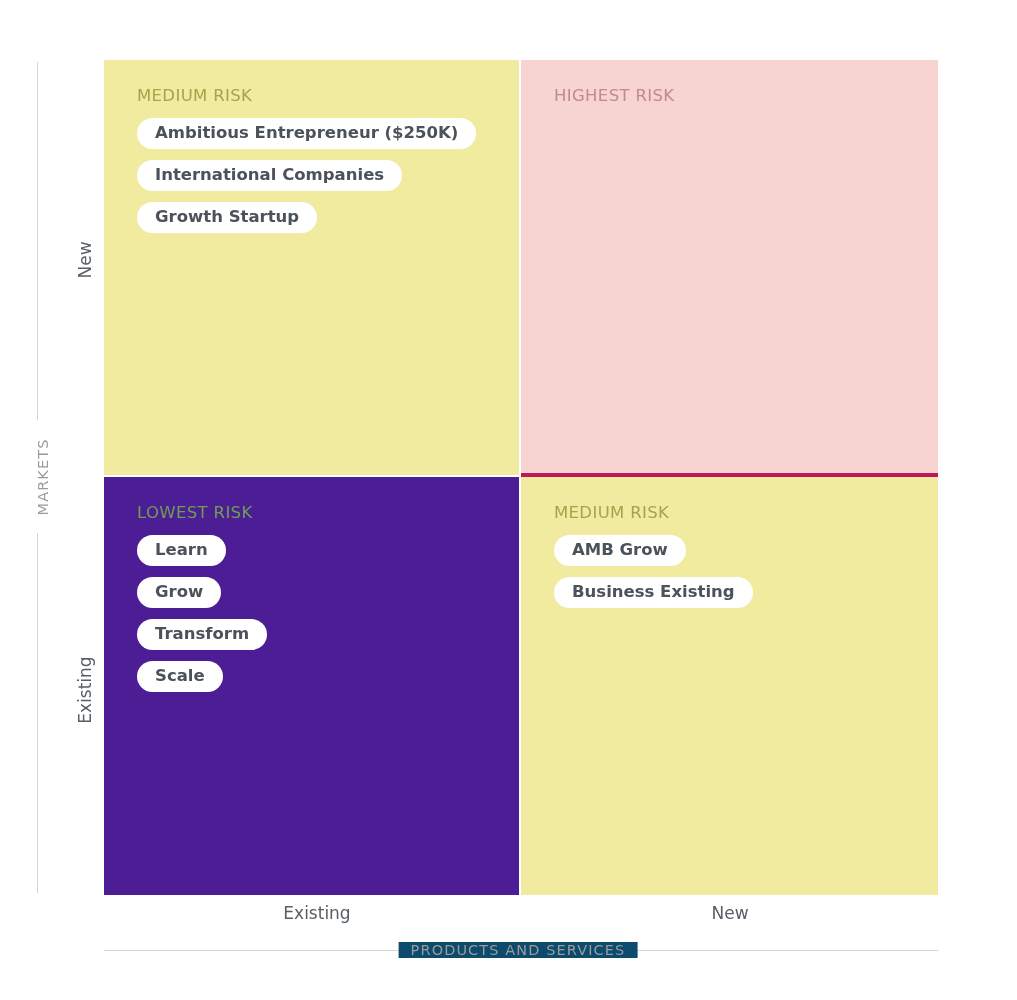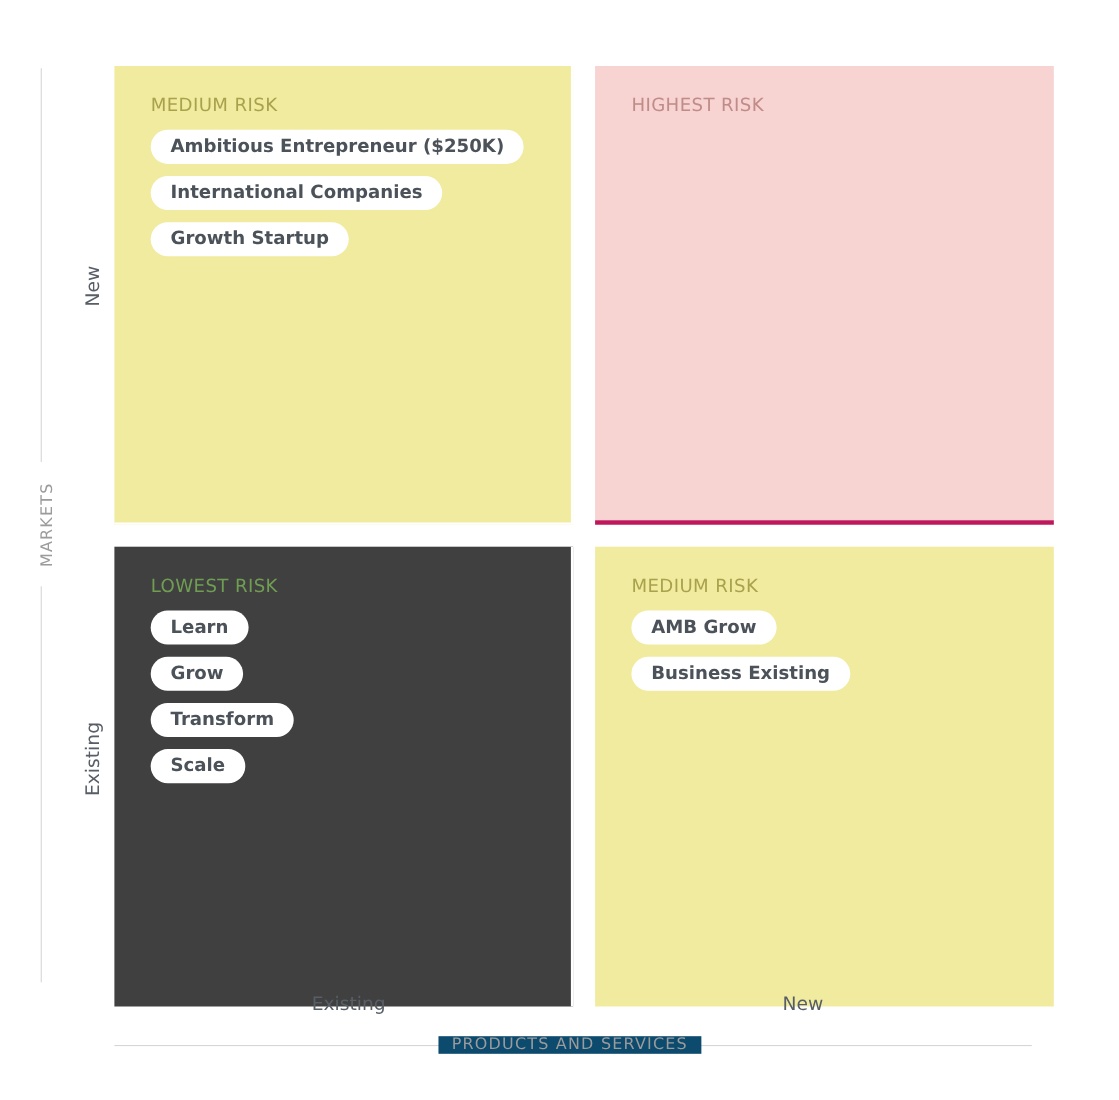--- a/index.html
+++ b/index.html
@@ -26,30 +26,29 @@
   
   .matrix {
     position: absolute;
     left: 104px;
     top: 60px;
     width: 834px;
     height: 835px;
     display: grid;
     grid-template-columns: 417px 417px;
     grid-template-rows: 417px 418px;
-    gap: 20px;
   }
 
   .quadrant {
     position: relative;
     padding: 28px 0 0 33px;
   }
   .q-top-left     { background: #f1eba0; border-right: 2px solid #ffffff; border-bottom: 2px solid #ffffff; }
   .q-top-right    { background: #f7d3d2; border-bottom: 4px solid #be185d; }
-  .q-bottom-left  { background: #404040; border-right: 2px solid #ffffff; }
+  .q-bottom-left  { background: #4c1d95; border-right: 2px solid #ffffff; }
   .q-bottom-right { background: #f1eba0; }
 
   .risk-label {
     font-size: 16.5px;
     letter-spacing: 0.35px;
     font-weight: 400;
     margin: 0 0 13px 0;
     line-height: 1;
     white-space: nowrap;
   }

